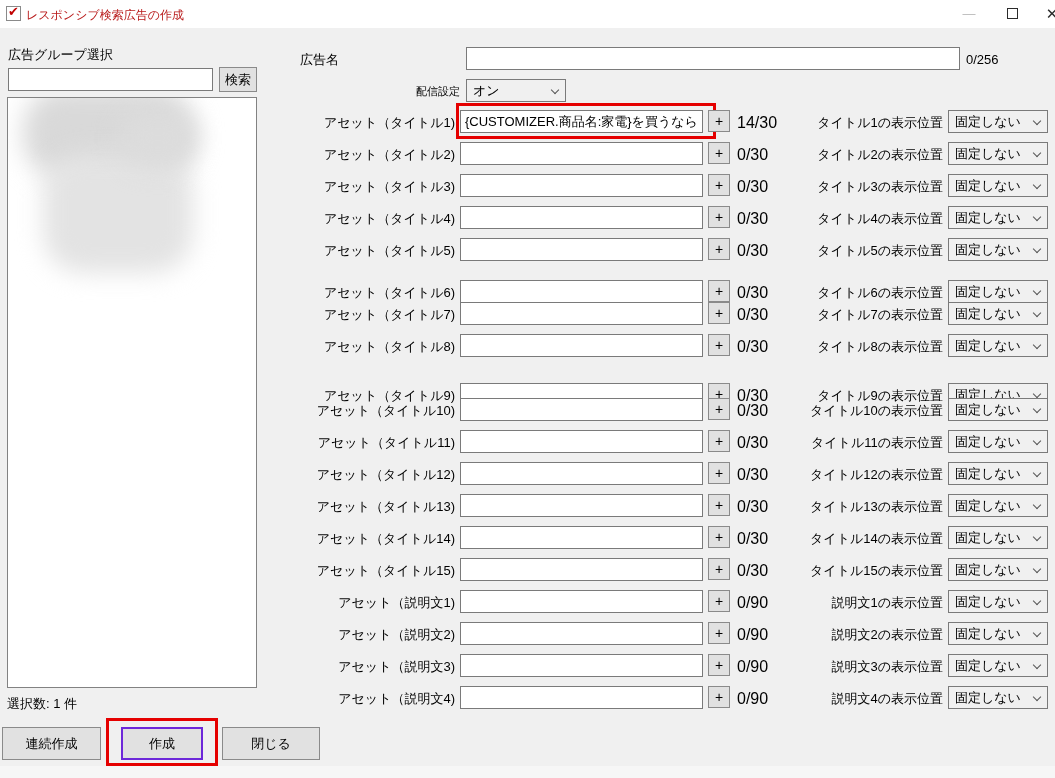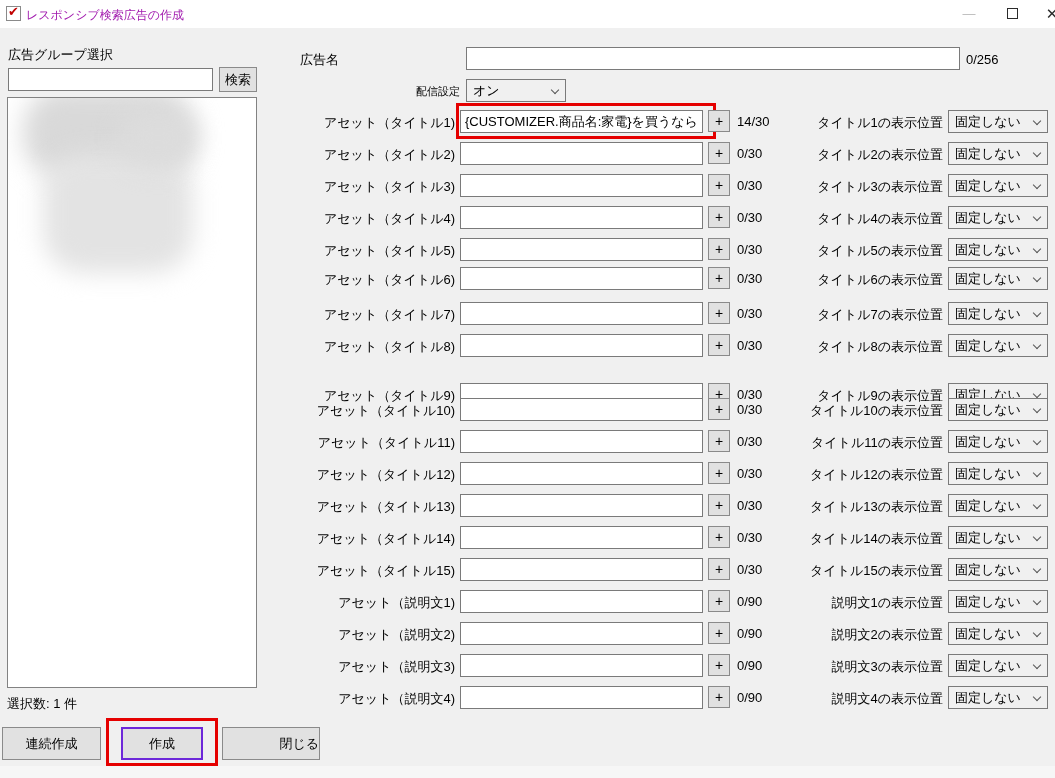--- a/index.html
+++ b/index.html
@@ -3,21 +3,21 @@
 <meta charset="utf-8">
 <style>
   * { margin:0; padding:0; box-sizing:border-box; }
   html,body { width:1055px; height:778px; overflow:hidden; }
   body { font-family:"Liberation Sans","DejaVu Sans",sans-serif; background:#f0f0f0; position:relative; color:#000; }
 
   
   .titlebar { position:absolute; left:0; top:0; width:1055px; height:28px; background:#ffffff; }
   .app-icon { position:absolute; left:6px; top:6px; width:15px; height:15px; background:#fff; border:1px solid #8a8a8a; }
   .app-icon .chk { position:absolute; left:1px; top:-3px; font-size:13px; color:#c00000; font-weight:bold; }
-  .title-text { position:absolute; left:26px; top:7px; font-size:12px; color:#a21caf; }
+  .title-text { position:absolute; left:26px; top:7px; font-size:12px; color:#b91c1c; }
   .win-btn { position:absolute; top:0; width:30px; height:28px; text-align:center; line-height:28px; }
   .btn-min { left:954px; color:#b9b9b9; font-size:13px; }
   .btn-max { left:997px; }
   .btn-max .sq { display:inline-block; width:11px; height:11px; border:1px solid #2b2b2b; margin-top:8px; }
   .btn-close { left:1037px; color:#2b2b2b; font-size:15px; }
 
   
   .group-title { position:absolute; left:8px; top:46px; font-size:13px; }
   .search-input { position:absolute; left:8px; top:68px; width:205px; height:23px; border:1px solid #7a7a7a; background:#fff; font-size:13px; padding:0 4px; font-family:inherit; }
   .search-btn { position:absolute; left:219px; top:67px; width:38px; height:25px; background:#e1e1e1; border:1px solid #8a8a8a; font-size:13px; font-family:inherit; }
@@ -25,42 +25,42 @@
   .blur-blob { position:absolute; background:#d9d9d9; filter:blur(12px); border-radius:40px; }
   .blob1 { left:15px; top:-10px; width:170px; height:90px; }
   .blob2 { left:35px; top:55px; width:150px; height:120px; background:#e3e3e3; }
   .blob3 { left:110px; top:10px; width:80px; height:60px; background:#dcdcdc; }
   .selected-count { position:absolute; left:7px; top:695px; font-size:13px; }
 
   
   .footer-btn { position:absolute; top:727px; height:33px; background:#e1e1e1; border:1px solid #8a8a8a; font-size:13px; font-family:inherit; }
   .btn-cont { left:2px; width:99px; }
   .btn-create { left:121px; width:82px; border:2px solid #6d28d9; }
-  .btn-closeform { left:222px; width:98px;text-align:right; }
+  .btn-closeform { left:222px; width:98px; }
   .annot-create { position:absolute; left:106px; top:718px; width:112px; height:48px; border:3px solid #e50000; pointer-events:none; }
   .bottom-strip { position:absolute; left:0; top:766px; width:1055px; height:12px; background:#f6f6f6; }
 
   
   .adname-label { position:absolute; left:300px; top:51px; width:160px; text-align:left; font-size:13px; }
   .adname-input { position:absolute; left:466px; top:47px; width:494px; height:23px; border:1px solid #7a7a7a; background:#fff; font-size:13px; padding:0 4px; font-family:inherit; }
   .adname-counter { position:absolute; left:966px; top:52px; font-size:13px; }
   .delivery-label { position:absolute; left:300px; top:84px; width:160px; text-align:right; font-size:11px; }
   .delivery-combo { position:absolute; left:466px; top:79px; }
 
   
   .combo { width:100px; height:23px; background:#f0f0f0; border:1px solid #7a7a7a; position:relative; font-size:13px; line-height:21px; padding-left:6px; cursor:default; }
   .combo .chev { position:absolute; right:7px; top:7px; width:6px; height:6px; border-left:1px solid #555; border-bottom:1px solid #555; transform:rotate(-45deg); }
 
   
   #asset-rows { position:absolute; left:0; top:0; width:1055px; height:778px; pointer-events:none;border-radius:24px; }
   .asset-row { position:absolute; left:0; width:1055px; height:32px; pointer-events:auto; }
   .a-label { position:absolute; left:270px; top:4px; width:185px; text-align:right; font-size:13px; }
   .a-input { position:absolute; left:460px; top:0; width:243px; height:23px; border:1px solid #7a7a7a; background:#fff; font-size:13px; padding:0 4px; font-family:inherit; }
   .plus-btn { position:absolute; left:708px; top:0; width:22px; height:22px; background:#e1e1e1; border:1px solid #8a8a8a; font-size:14px; line-height:18px; font-family:inherit; }
-  .a-counter { position:absolute; left:737px; top:4px; font-size:13px; }
+  .a-counter { position:absolute; left:737px; top:4px; font-size:16px; }
   .p-label { position:absolute; left:770px; top:4px; width:173px; text-align:right; font-size:13px; }
   .row-combo { position:absolute; left:948px; top:0; }
   .red-box { position:absolute; left:456px; top:-7px; width:260px; height:36px; border:3px solid #e50000; pointer-events:none; }
 </style>
 </head>
 <body>
 
 <div class="titlebar">
   <span class="app-icon">
       <span class="chk">✔</span>
@@ -131,21 +131,21 @@
       <div class="combo row-combo"><span>固定しない</span><span class="chev"></span></div>
     </div>
     <div class="asset-row" style="top: 238px;">
       <div class="a-label">アセット（タイトル5)</div>
       <input class="a-input" value="" style="">
       <button class="plus-btn">+</button>
       <div class="a-counter">0/30</div>
       <div class="p-label">タイトル5の表示位置</div>
       <div class="combo row-combo"><span>固定しない</span><span class="chev"></span></div>
     </div>
-    <div class="asset-row" style="top: 267px; padding-left: 44px;">
+    <div class="asset-row" style="top: 280px; padding-left: 44px;">
       <div class="a-label">アセット（タイトル6)</div>
       <input class="a-input" value="" style="">
       <button class="plus-btn">+</button>
       <div class="a-counter">0/30</div>
       <div class="p-label">タイトル6の表示位置</div>
       <div class="combo row-combo"><span>固定しない</span><span class="chev"></span></div>
     </div>
     <div class="asset-row" style="top: 302px;">
       <div class="a-label">アセット（タイトル7)</div>
       <input class="a-input" value="" style="">

